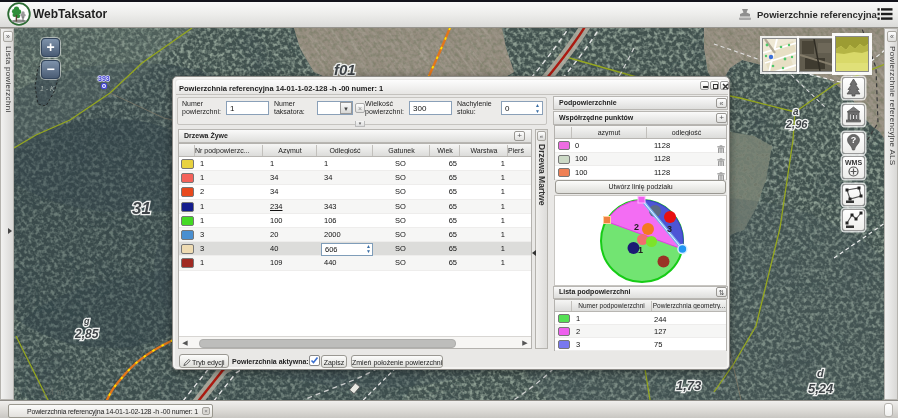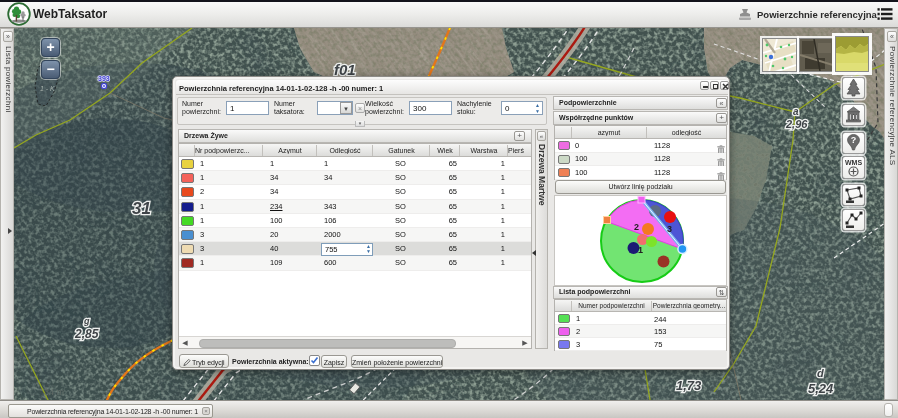--- a/index.html
+++ b/index.html
@@ -430,32 +430,32 @@
         <div class="cell" style="left:145px; top:2px;">2000</div>
         <div class="cell" style="left:193px; top:2px; width:57px; text-align:center;">SO</div>
         <div class="cell" style="left:250px; top:2px; width:28px; text-align:right;">65</div>
         <div class="cell" style="left:280px; top:2px; width:46px; text-align:right;">1</div>
       </div>
       <div class="abs" style="left:0; top:85.2px; width:352px; height:14.2px; background:#dcdcda; border-bottom:1px solid #eeedec;">
         <div class="sw" style="left:2px; top:2px; background:#eedbb2;"></div>
         <div class="cell" style="left:21px; top:2px;">3</div>
         <div class="cell" style="left:91px; top:2px;">40</div>
         <div class="abs" style="left:142px; top:0.5px; width:52px; height:13px; background:#fff; border:1px solid #7f9db9;">
-            <span class="cell" style="left:3px; top:1px;">755</span>
+            <span class="cell" style="left:3px; top:1px;">606</span>
             <div class="abs" style="left:42px; top:0; width:9px; height:11px; font-size:5px; line-height:5.5px; color:#3a6ea5; text-align:center;">▲<br>▼</div>
           </div>
         <div class="cell" style="left:193px; top:2px; width:57px; text-align:center;">SO</div>
         <div class="cell" style="left:250px; top:2px; width:28px; text-align:right;">65</div>
         <div class="cell" style="left:280px; top:2px; width:46px; text-align:right;">1</div>
       </div>
       <div class="abs" style="left:0; top:99.4px; width:352px; height:14.2px; background:#f6f6f5; border-bottom:1px solid #eeedec;">
         <div class="sw" style="left:2px; top:2px; background:#a02a22;"></div>
         <div class="cell" style="left:21px; top:2px;">1</div>
         <div class="cell" style="left:91px; top:2px;">109</div>
-        <div class="cell" style="left:145px; top:2px;">600</div>
+        <div class="cell" style="left:145px; top:2px;">440</div>
         <div class="cell" style="left:193px; top:2px; width:57px; text-align:center;">SO</div>
         <div class="cell" style="left:250px; top:2px; width:28px; text-align:right;">65</div>
         <div class="cell" style="left:280px; top:2px; width:46px; text-align:right;">1</div>
       </div>
     </div>
 
     <div class="abs" style="left:0; top:192px; width:352px; height:12px; background:#f7f6f4; border-top:1px solid #d8d6d3;">
       <div class="abs" style="left:1px; top:1px; width:10px; height:10px; font-size:7px; color:#555; text-align:center; line-height:10px;">◀</div>
       <div class="abs" style="left:341px; top:1px; width:10px; height:10px; font-size:7px; color:#555; text-align:center; line-height:10px;">▶</div>
       <div class="abs" style="left:20px; top:1.5px; width:257px; height:9px; background:#bdbdbb; border:1px solid #aeaeac; border-radius:4px;"></div>
@@ -548,21 +548,21 @@
       <div class="abs" style="left:96px; top:1px; width:1px; height:10px; background:#c2c0bc;"></div>
     </div>
     <div class="abs" style="left:0; top:12px; width:171px; height:13px; background:#fff; border-bottom:1px solid #eeedec;">
         <div class="sw" style="left:3px; top:1.5px; width:12px; height:9.5px; background:#55e055;"></div>
         <div class="cell" style="left:21px; top:1.5px;">1</div>
         <div class="cell" style="left:99px; top:3px;">244</div>
       </div>
     <div class="abs" style="left:0; top:25px; width:171px; height:13px; background:#f6f6f5; border-bottom:1px solid #eeedec;">
         <div class="sw" style="left:3px; top:1.5px; width:12px; height:9.5px; background:#ee5fee;"></div>
         <div class="cell" style="left:21px; top:1.5px;">2</div>
-        <div class="cell" style="left:99px; top:1.5px;">153</div>
+        <div class="cell" style="left:99px; top:1.5px;">127</div>
       </div>
     <div class="abs" style="left:0; top:38px; width:171px; height:13px; background:#fff; border-bottom:1px solid #eeedec;">
         <div class="sw" style="left:3px; top:1.5px; width:12px; height:9.5px; background:#7878f0;"></div>
         <div class="cell" style="left:21px; top:1.5px;">3</div>
         <div class="cell" style="left:99px; top:1.5px;">75</div>
       </div>
   </div>
 
   <div class="abs btn" style="left:6px; top:277px; width:50px; height:14px; padding-top:2px;">
     <svg class="abs" style="left:3px; top:3px;" width="8" height="9" viewBox="0 0 9 9">

